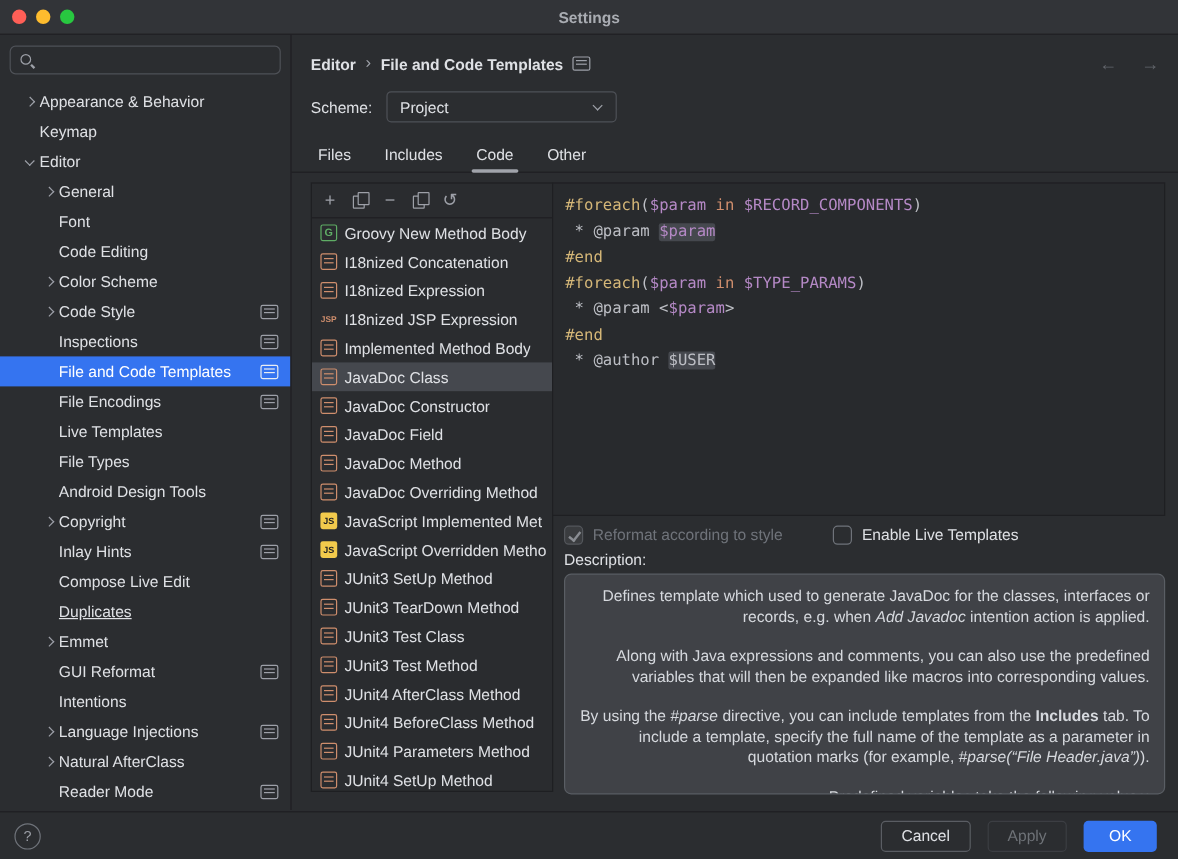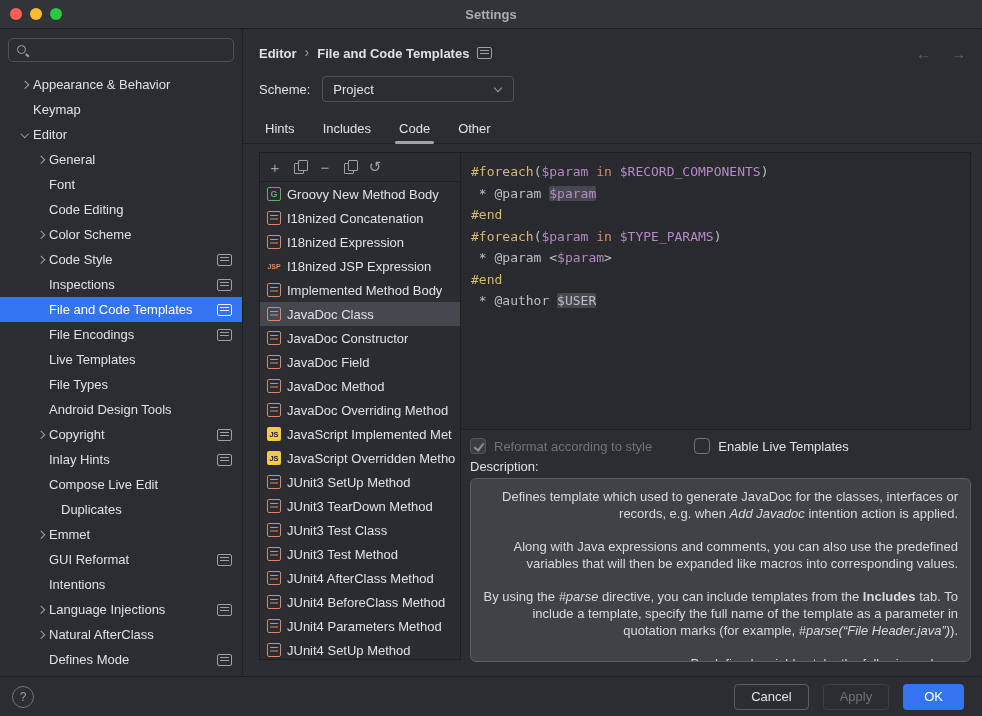--- a/index.html
+++ b/index.html
@@ -92,21 +92,21 @@
   .code-line{white-space:pre;padding:0 10px;}
   .tk-d{color:#d5b778;}
   .tk-k{color:#cf8e6d;}
   .tk-v{color:#b589c6;}
   .tk-p{color:#bcbec4;}
   .tk-vh{color:#b589c6;background:#45484e;border-radius:2px;}
   .tk-ph{color:#bcbec4;background:#45484e;border-radius:2px;}
 
   
   .options-row{position:absolute;left:227px;top:406px;height:22px;display:flex;align-items:center;}
-  .opt{display:flex;align-items:center;gap:8px;}
+  .opt{display:flex;gap:8px;}
   .opt + .opt{margin-left:42px;}
   .checkbox{width:16px;height:16px;border:1px solid #6f737a;border-radius:4px;box-sizing:border-box;position:relative;}
   .checkbox.checked::after{content:'';position:absolute;left:4.5px;top:1.5px;width:4px;height:8px;
     border-right:2px solid #8a8d93;border-bottom:2px solid #8a8d93;transform:rotate(38deg);}
   .opt.disabled{color:#6f737a;}
   .opt.disabled .checkbox{border-color:#54575c;background:#3a3c3f;}
 
   .desc-label{position:absolute;left:227px;top:430px;}
   .desc-box{position:absolute;left:227px;top:449px;width:501px;height:184px;box-sizing:border-box;
     background:#404247;border:1px solid #5a5e64;border-radius:6px;padding:9px 12px;overflow:hidden;
@@ -224,21 +224,21 @@
         </div>
         <div class="tree-row" style="padding-left: 32px;">
           <span class="chev"></span>
           <span class="tree-label">Inlay Hints</span>
           <span class="mini-screen"></span>
         </div>
         <div class="tree-row" style="padding-left: 32px;">
           <span class="chev"></span>
           <span class="tree-label">Compose Live Edit</span>
         </div>
-        <div class="tree-row" style="padding-left: 44px;">
+        <div class="tree-row" style="padding-left: 32px; text-decoration: underline;">
           <span class="chev"></span>
           <span class="tree-label">Duplicates</span>
         </div>
         <div class="tree-row" style="padding-left: 32px;">
           <span class="chev">
             <i></i>
           </span>
           <span class="tree-label">Emmet</span>
         </div>
         <div class="tree-row" style="padding-left: 32px;">
@@ -258,21 +258,21 @@
           <span class="mini-screen"></span>
         </div>
         <div class="tree-row" style="padding-left: 32px;">
           <span class="chev">
             <i></i>
           </span>
           <span class="tree-label">Natural AfterClass</span>
         </div>
         <div class="tree-row" style="padding-left: 32px;">
           <span class="chev"></span>
-          <span class="tree-label">Defines Mode</span>
+          <span class="tree-label">Reader Mode</span>
           <span class="mini-screen"></span>
         </div>
       </div>
   </div>
 
   <div class="main">
 
     <div class="bc-row">
       <span class="bc-seg">Editor</span>
       <span class="bc-sep">›</span>
@@ -288,21 +288,21 @@
       <span class="scheme-label">Scheme:</span>
       <div class="dropdown">
         <span>Project</span>
         <span class="dd-chev">
             <i></i>
           </span>
       </div>
     </div>
 
     <div class="tab-strip">
-        <div class="tab">Hints</div>
+        <div class="tab">Files</div>
         <div class="tab">Includes</div>
         <div class="tab active">Code</div>
         <div class="tab">Other</div>
       </div>
 
     <div class="list-panel">
       <div class="list-toolbar">
           <span class="tb-icon">+</span>
           <span class="tb-icon tb-shape"></span>
           <span class="tb-icon">−</span>

